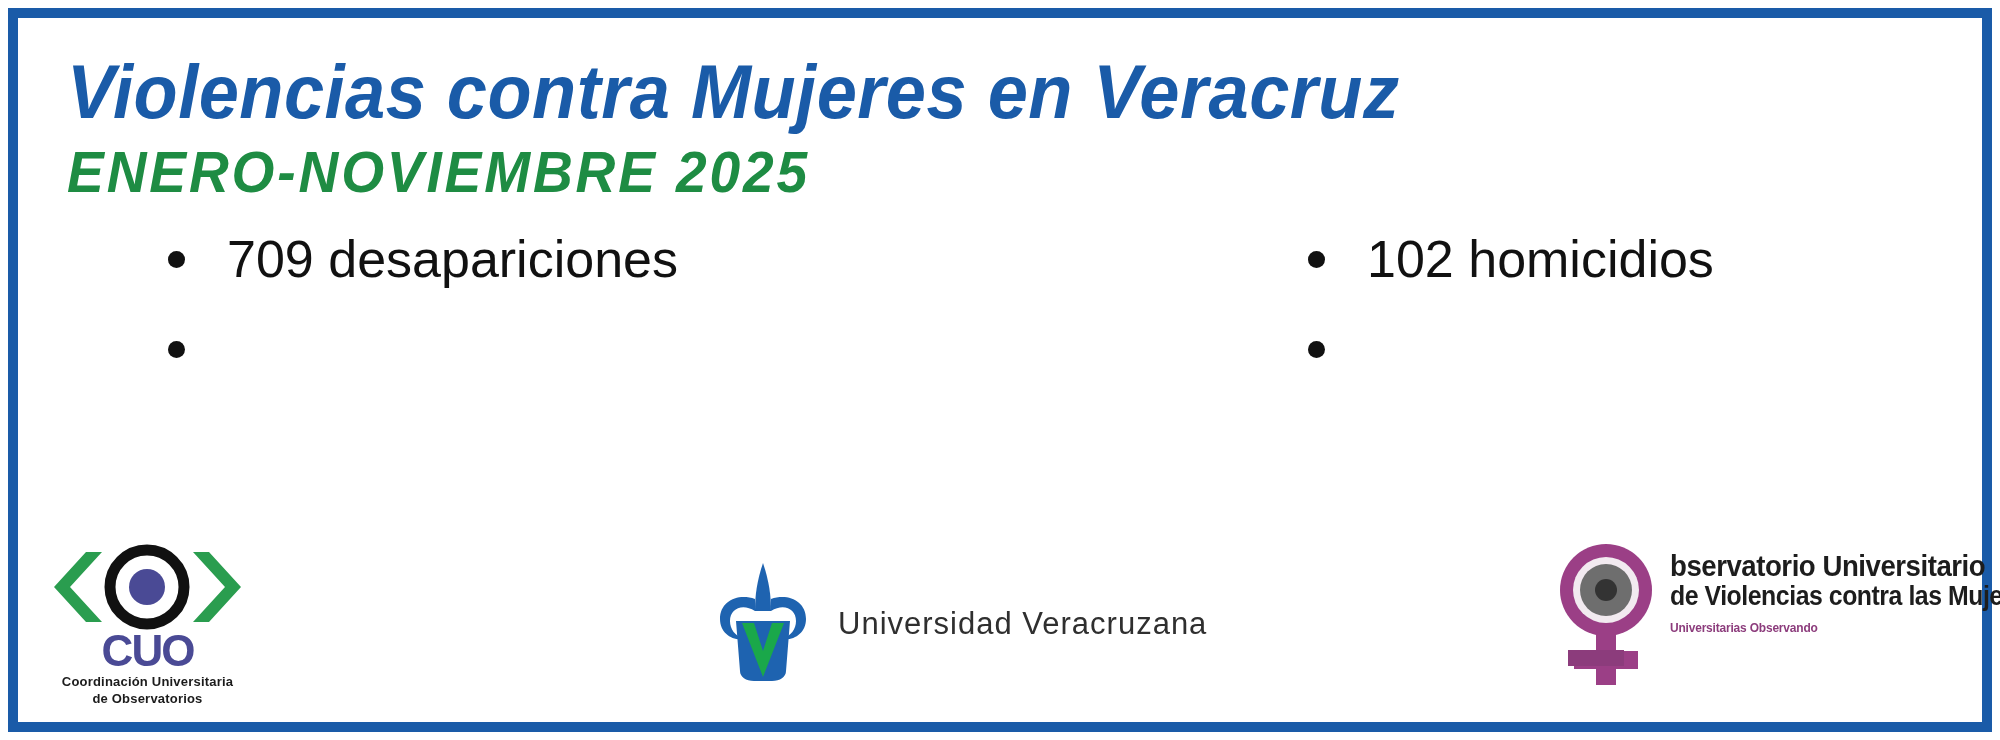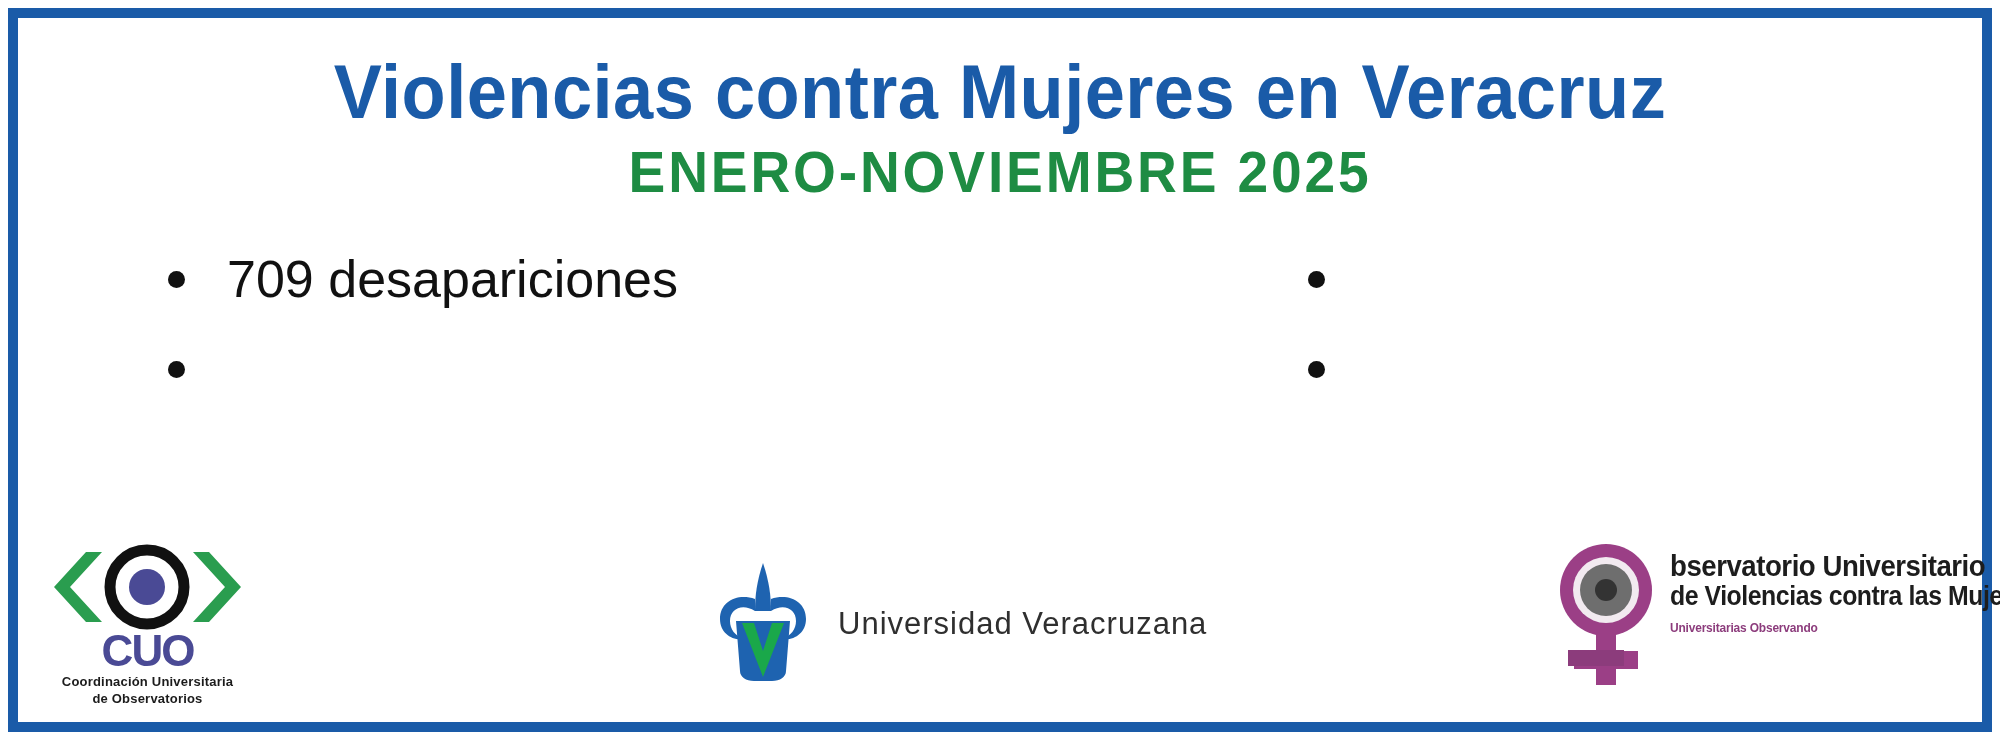--- a/index.html
+++ b/index.html
@@ -38,21 +38,22 @@
     left: 0; top: 0; right: 0; bottom: 0;
     box-sizing: border-box;
   }
 
   
   .title-block {
     position: absolute;
     left: 0;
     right: 0;
     top: 34px;
-    text-align: center;
+    text-align: left;
+    font-style: italic;
   }
   .main-title {
     font-family: "Liberation Sans Narrow", "Liberation Sans", sans-serif;
     font-size: 76px;
     font-weight: bold;
     color: #1a5ba8;
     letter-spacing: 0.5px;
     line-height: 1.05;
     white-space: nowrap;
     transform: scaleX(0.95);
@@ -65,21 +66,21 @@
     letter-spacing: 3px;
     line-height: 1.1;
     margin-top: 8px;
     white-space: nowrap;
     transform: scaleX(0.95);
   }
 
   
   .stats {
     position: absolute;
-    top: 216px;
+    top: 196px;
     left: 0;
     right: 0;
     height: 200px;
   }
   .col {
     position: absolute;
     top: 0;
     width: 45%;
   }
   .col-left  { left: 150px; }
@@ -208,20 +209,21 @@
             <span class="stat-text">709 desapariciones</span>
           </div>
           <div class="stat-row">
             <span class="bullet"></span>
           </div>
         </div>
 
         <div class="col col-right">
           <div class="stat-row">
             <span class="bullet"></span>
+            <span class="stat-text">102 homicidios</span>
           </div>
           <div class="stat-row">
             <span class="bullet"></span>
           </div>
         </div>
 
       </div>
 
       <div class="logos">
 

